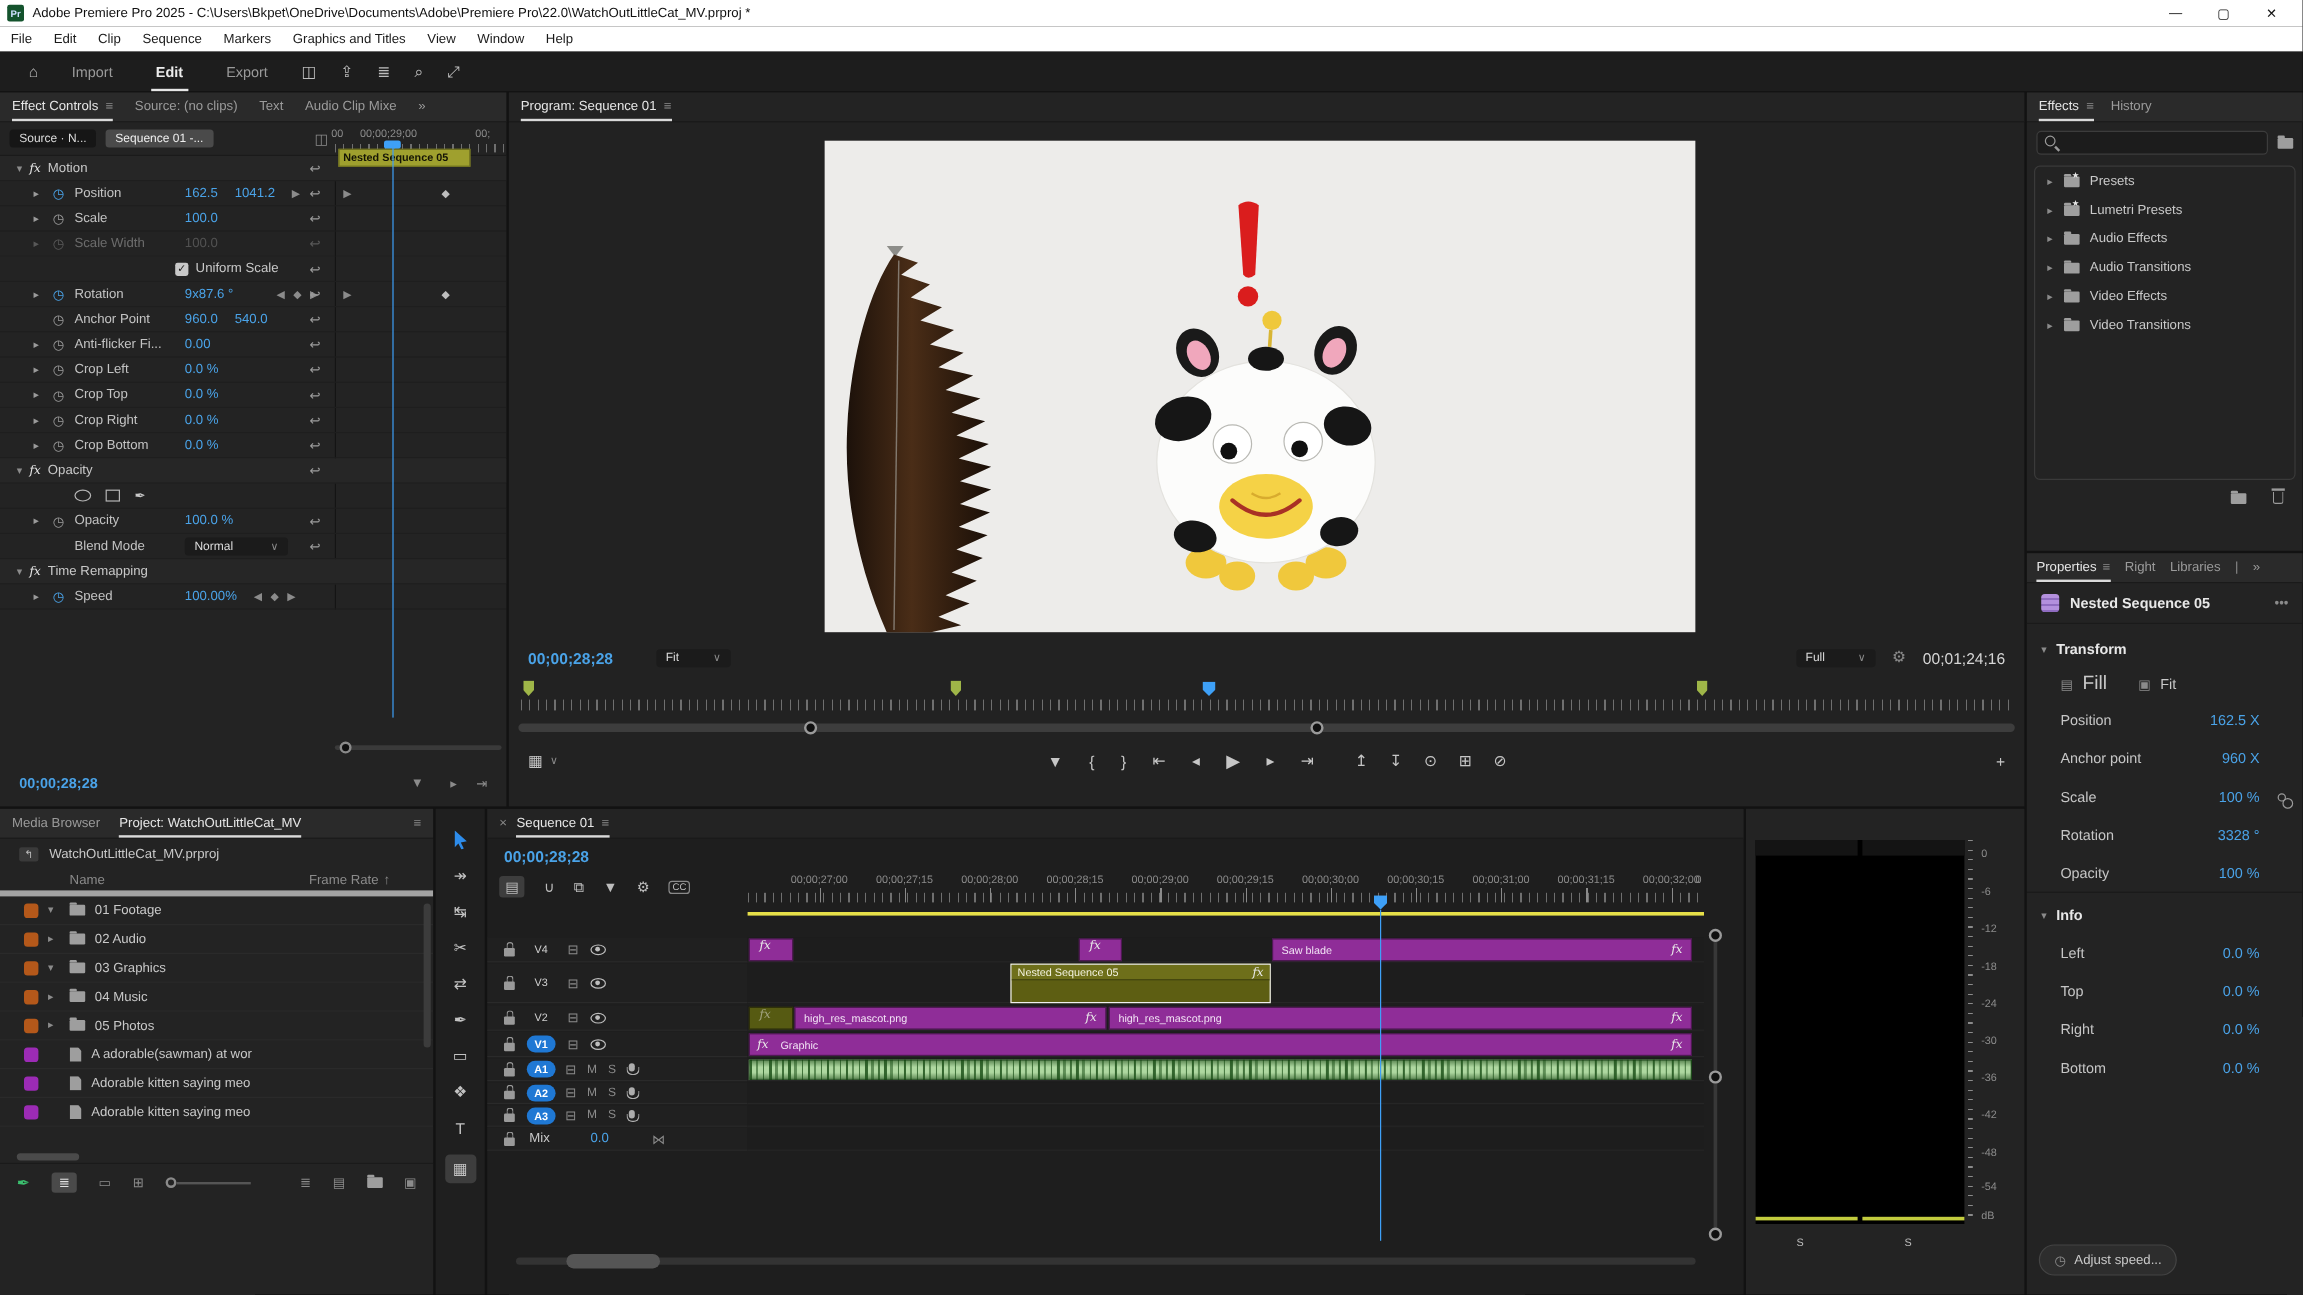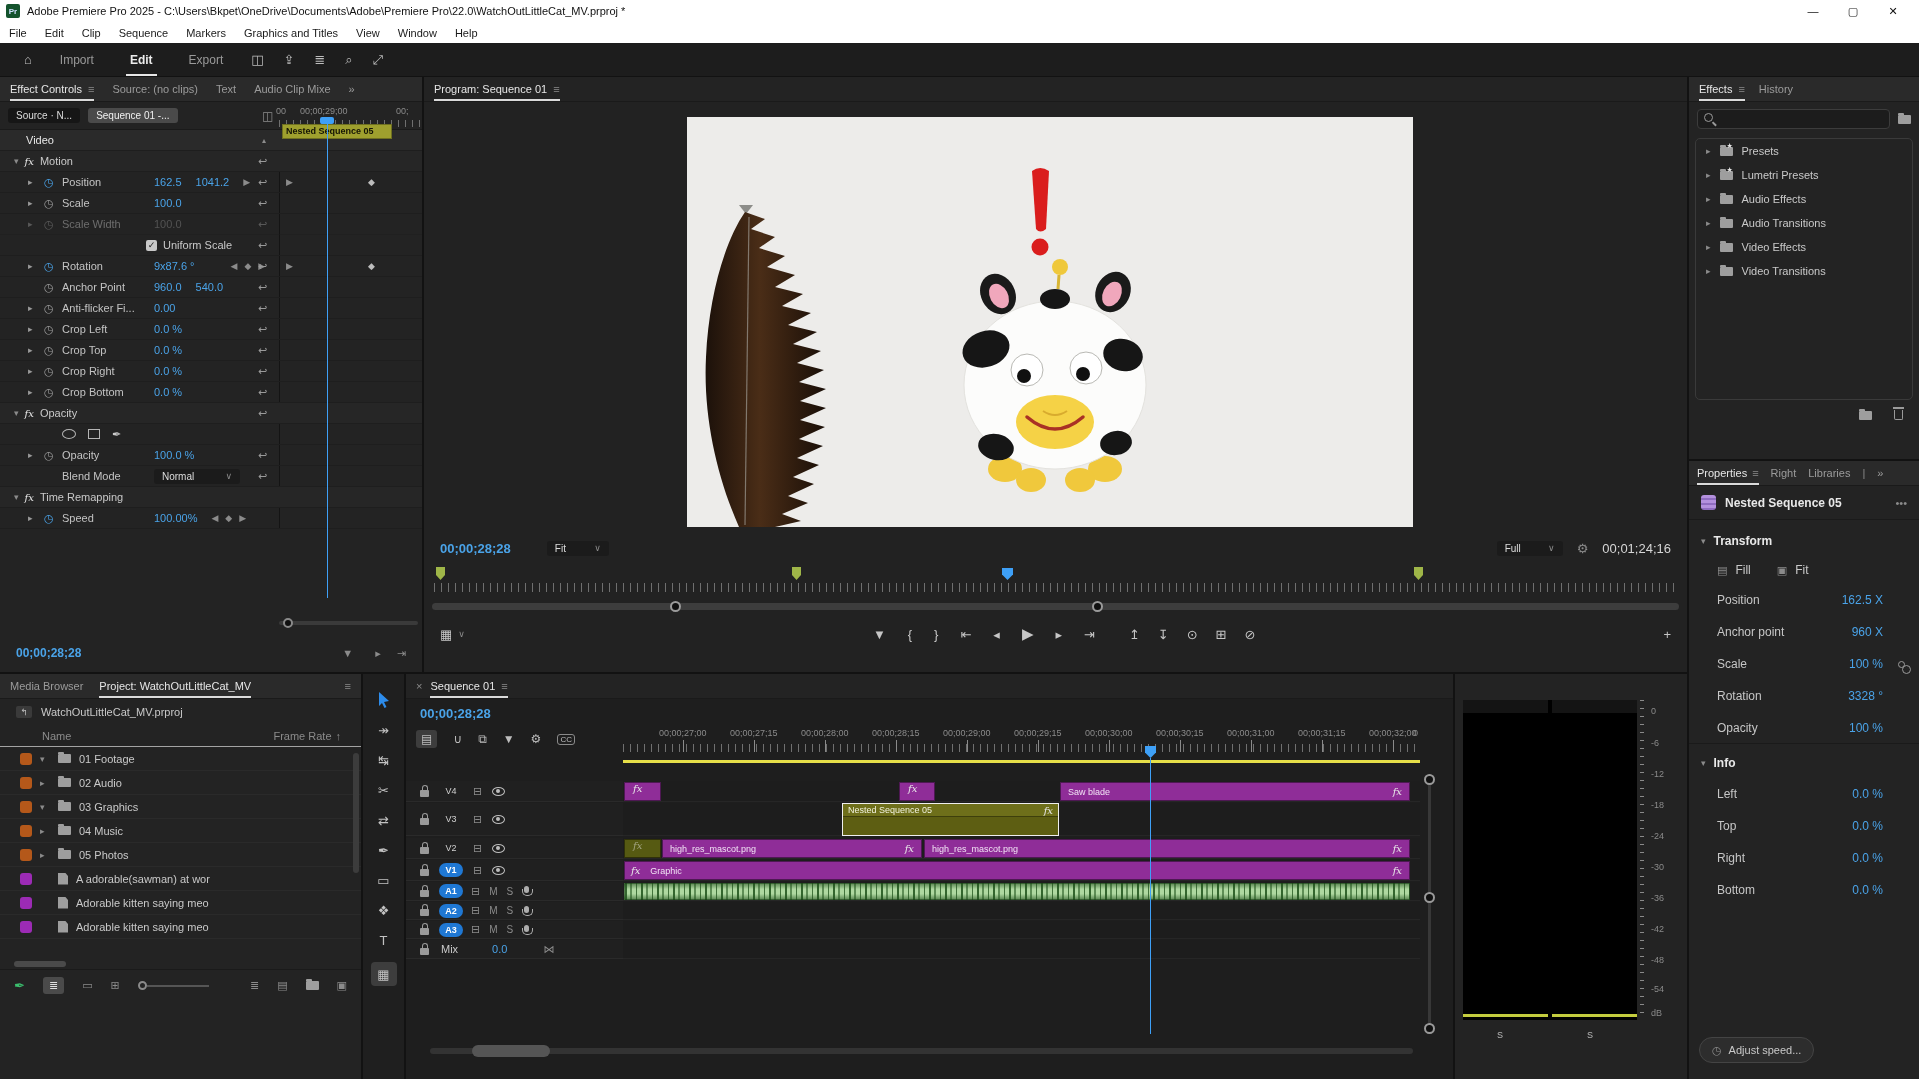--- a/index.html
+++ b/index.html
@@ -148,24 +148,20 @@
     </div>
 
     <div style="position:relative">
 
       <div class="abs" style="left:279px;top:0;bottom:0;width:143px;border-left:1px solid #141414"></div>
 
       <div class="abs" style="left:282px;top:-6px;width:110px;height:15px;background:#9fa02e;border:1px solid #6f7020;color:#141405;font-weight:bold;font-size:9px;line-height:13px;padding-left:3px;white-space:nowrap;overflow:hidden;z-index:3">Nested Sequence 05</div>
 
       <div class="abs" style="left:327px;top:-10px;height:478px;width:1px;background:#3ea0f7;z-index:4"></div>
 
-      <div class="echdr" style="background:#2a2a2a">
-        <span class="white" style="padding-left:12px">Video</span>
-        <span class="abs dim" style="left:262px;font-size:8px">▴</span>
-      </div>
 
       <div class="echdr">
         <span class="dim tiny">▾</span>
         <span class="fxi">fx</span>
         <span class="txt">Motion</span>
         <span class="abs reset" style="left:258px;color:#9a9a9a">↩</span>
       </div>
 
       <div class="ecrow">
         <span class="chev">▸</span>
@@ -507,21 +503,21 @@
       <span style="flex:1"></span>
       <span class="dim">•••</span>
     </div>
     <div class="r" style="height:30px;gap:8px;padding-left:12px;margin-top:6px">
       <span class="dim tiny">▾</span>
       <span class="white" style="font-weight:bold;font-size:12px">Transform</span>
     </div>
     <div class="r" style="height:28px;gap:26px;padding-left:28px">
       <span class="r" style="gap:8px">
         <span class="dim">▤</span>
-          <span class="txt" style="font-size:12px">Fill</span>
+          <span class="txt" style="font-size:16px">Fill</span>
       </span>
       <span class="r" style="gap:8px">
         <span class="dim">▣</span>
           <span class="txt" style="font-size:12px">Fit</span>
       </span>
     </div>
     <div class="proprow">
       <span class="pl">Position</span>
         <span class="pv">162.5 X</span>
         <span style="width:22px"></span>
@@ -582,21 +578,21 @@
     <div class="tabbar" style="gap:16px">
       <span>Media Browser</span>
       <span class="tab-active">Project: WatchOutLittleCat_MV</span>
       <span style="flex:1"></span>
       <span class="dim">≡</span>
     </div>
     <div class="r" style="height:26px;gap:9px;padding-left:16px">
       <span style="width:16px;height:12px;background:#3a3a3a;border-radius:2px;color:#bbb;font-size:9px;text-align:center;line-height:12px">↰</span>
       <span class="txt">WatchOutLittleCat_MV.prproj</span>
     </div>
-    <div class="r" style="height:22px;padding:0 6px;border-bottom:1px solid #a3a3a3">
+    <div class="r" style="height:22px;padding:0 22px;border-bottom:5px solid #a3a3a3">
       <span class="dim" style="margin-left:36px">Name</span>
       <span style="flex:1"></span>
       <span class="dim r" style="gap:4px;margin-right:14px">
         <span>Frame Rate</span>
           <span>↑</span>
       </span>
     </div>
     <div style="height:222px;overflow:hidden;position:relative">
       <div class="prow">
         <span class="chip" style="background:#b4581a"></span>

